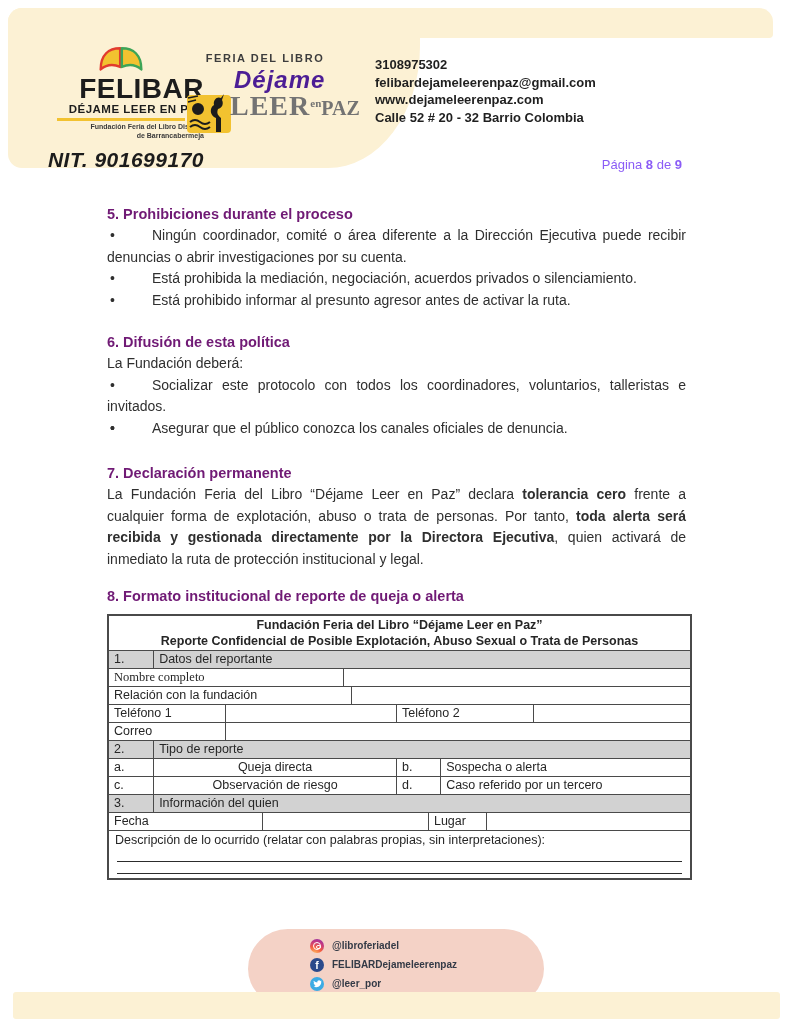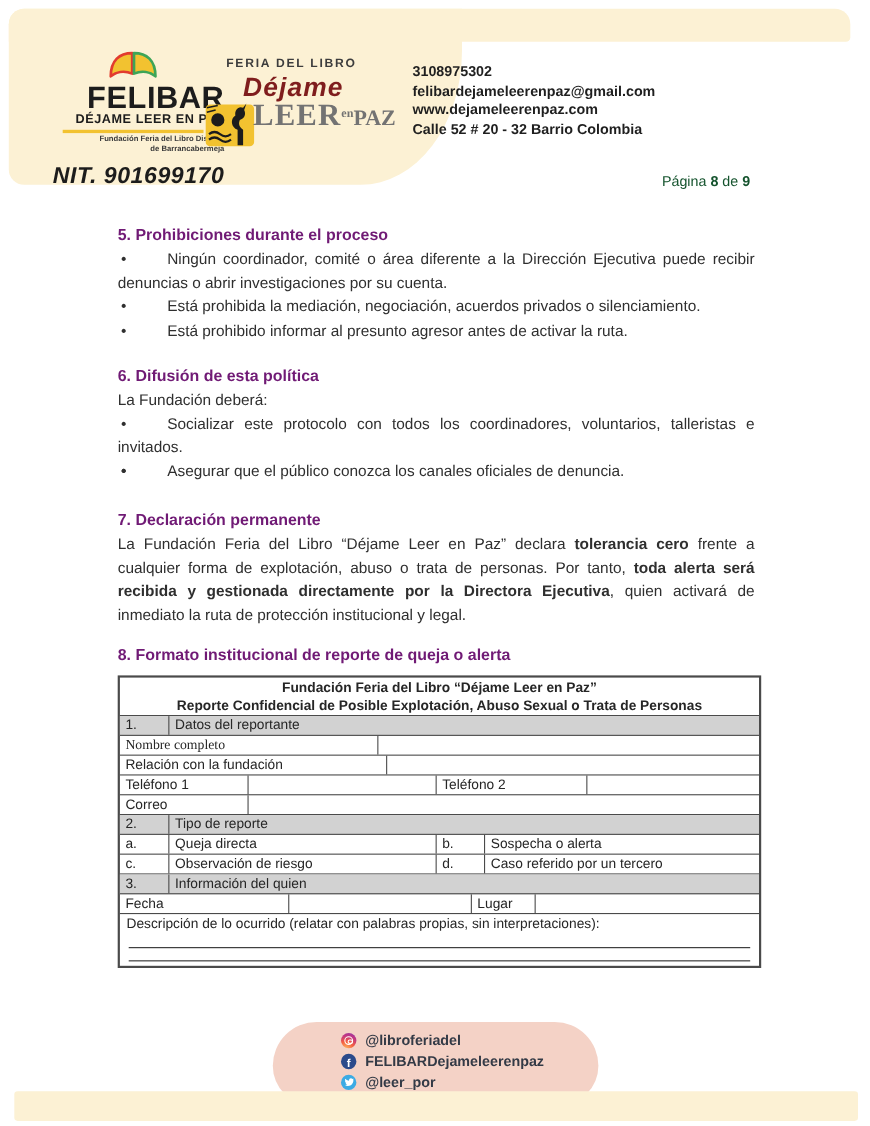--- a/index.html
+++ b/index.html
@@ -19,33 +19,33 @@
   .logo-felibar .tag{font-size:11.5px;font-weight:bold;letter-spacing:.5px;line-height:13px;}
   .logo-felibar .bar{width:128px;height:3px;background:#f2c230;margin:2px auto 2px auto;}
   .logo-felibar .sub{font-size:7px;line-height:8.5px;color:#3a3a3a;font-weight:bold;}
   .logo-felibar .nit{font-size:21px;font-weight:bold;font-style:italic;margin-top:8px;letter-spacing:.5px;}
 
   
   .logo-feria{position:absolute;left:190px;top:52px;width:150px;}
   .logo-feria .top{font-size:11px;letter-spacing:1.6px;color:#3d3d3d;font-weight:bold;text-align:center;}
   .logo-feria .art{position:relative;height:78px;margin-top:4px;}
   .logo-feria .sq{position:absolute;left:-4px;top:24px;}
-  .logo-feria .dejame{position:absolute;left:31px;top:0;font-size:24px;line-height:24px;font-weight:bold;
-                      color:#7f1d1d;font-style:italic;letter-spacing:1px;}
+  .logo-feria .dejame{position:absolute;left:44px;top:0;font-size:24px;line-height:24px;font-weight:bold;
+                      color:#4c1d95;font-style:italic;letter-spacing:1px;}
   .logo-feria .leerpaz{position:absolute;left:40px;top:22px;font-weight:bold;color:#737373;
                        font-family:"Liberation Serif",serif;}
   .logo-feria .leer{font-size:28px;letter-spacing:1px;}
   .logo-feria .en{font-size:11px;vertical-align:8px;letter-spacing:0;}
   .logo-feria .paz{font-size:20px;letter-spacing:0;}
 
   
   .contact{position:absolute;left:375px;top:56px;font-size:13px;font-weight:bold;
            line-height:17.5px;color:#1f1f1f;}
 
-  .pagenum{position:absolute;top:157px;right:109px;font-size:13px;color:#14532d;}
+  .pagenum{position:absolute;top:157px;right:109px;font-size:13px;color:#8b5cf6;}
   .pagenum b{font-weight:bold;}
 
   
   .content{position:absolute;left:107px;top:204px;width:579px;font-size:14px;line-height:21.4px;}
   .sec-title{font-size:14.5px;font-weight:bold;color:#701a75;margin:0;line-height:21.4px;}
   .content p{margin:0;text-align:justify;}
   .bullet{position:relative;text-indent:45px;}
   .bullet .dot{position:absolute;left:3px;top:0;text-indent:0;}
   .mb-a{margin-bottom:21px;}
   .mb-b{margin-bottom:24px;}
@@ -56,31 +56,31 @@
   .ft-head{border-bottom:1.4px solid #4a4a4a;text-align:center;font-weight:bold;
            padding:1px 4px;line-height:16px;}
   .ft-row{display:flex;border-bottom:1.4px solid #4a4a4a;height:17px;line-height:17px;}
   .ft-row:last-child,.ft-desc{border-bottom:none;}
   .ft-cell{border-left:1.4px solid #4a4a4a;padding:0 5px;white-space:nowrap;overflow:hidden;box-sizing:border-box;}
   .ft-cell:first-child{border-left:none;}
   .gray{background:#d2d2d2;}
   .w-num{width:7.6%;}  .w-fill{flex:1;}
   .w-nom{width:40.2%;font-family:Liberation Serif, serif;} .w-rel{width:41.6%;}
   .w-tl{width:20%;} .w-tb{width:29.4%;} .w-t2{width:23.6%;}
-  .w-ty{width:41.8%;}
+  .w-ty{width:41.8%;text-align:center;}
   .w-fe{width:26.3%;} .w-fb{width:28.6%;} .w-lu{width:10%;}
   .ft-desc{padding:1px 6px 4px 6px;line-height:17px;}
   .wline{border-bottom:1.6px solid #2c2c2c;height:12px;margin:0 2px;}
   .wline+.wline{height:11px;}
 
   
   .f-pink{position:absolute;left:248px;top:929px;width:296px;height:76px;background:#f4d2c6;
           border-radius:44px 44px 40px 40px;padding-top:7px;box-sizing:border-box;}
   .f-row{display:flex;align-items:center;gap:8px;padding-left:62px;height:19px;
-         font-size:13px;font-weight:bold;color:#333a46;}
+         font-size:10px;font-weight:bold;color:#333a46;}
   .icon{width:14px;height:14px;border-radius:50%;flex:0 0 auto;position:relative;}
   .ig{background:radial-gradient(circle at 30% 110%,#fdc468 0%,#f56040 40%,#c13584 72%,#833ab4 100%);}
   .ig::before{content:"";position:absolute;inset:3px;border:1.3px solid #fff;border-radius:4px;}
   .ig::after{content:"";position:absolute;left:6px;top:6px;width:2.6px;height:2.6px;border:1px solid #fff;border-radius:50%;}
   .fb{background:#2b4a8b;color:#fff;text-align:center;}
   .fb::before{content:"f";font-size:10.5px;font-weight:bold;line-height:14px;}
   .tw{background:#3cabe4;display:flex;align-items:center;justify-content:center;}
   .f-bar{position:absolute;left:13px;top:992px;width:767px;height:27px;background:#fcf1d4;border-radius:3px;}
 </style>
 </head>

